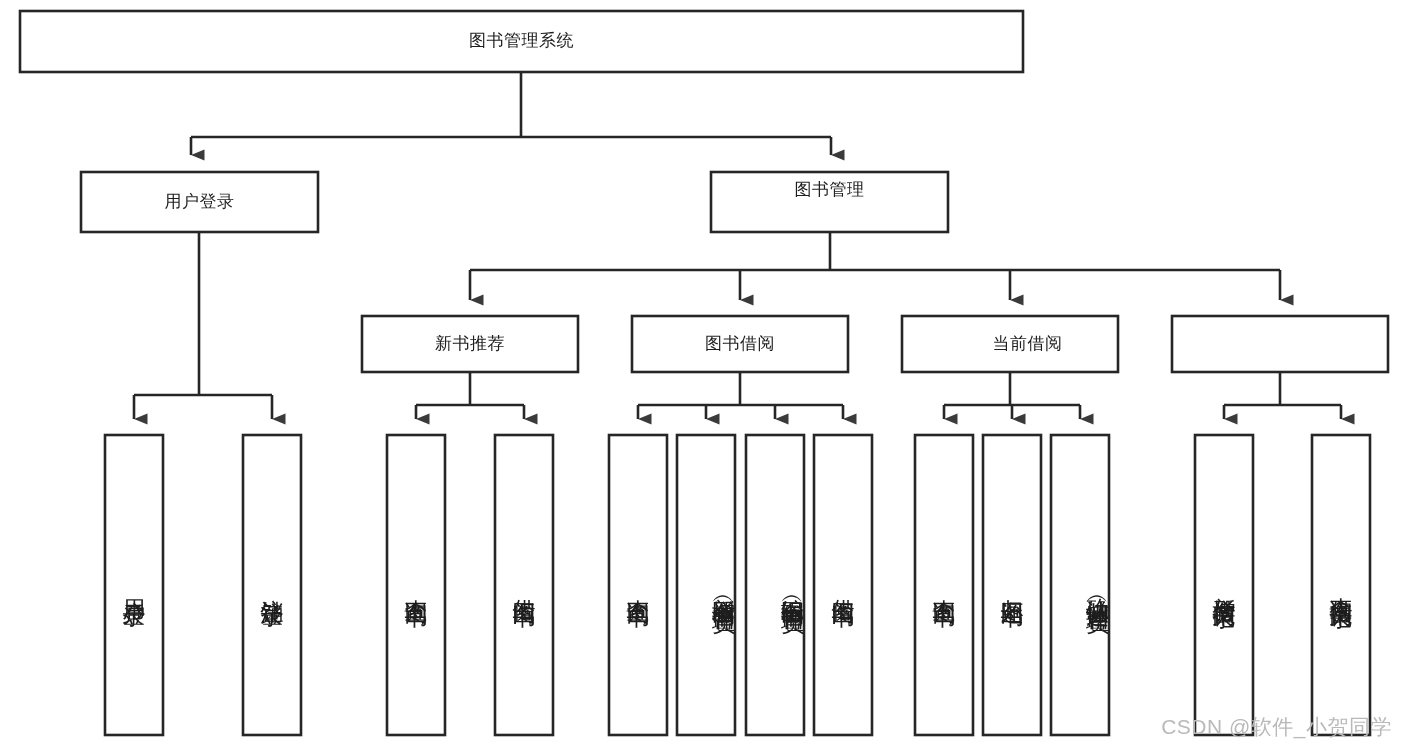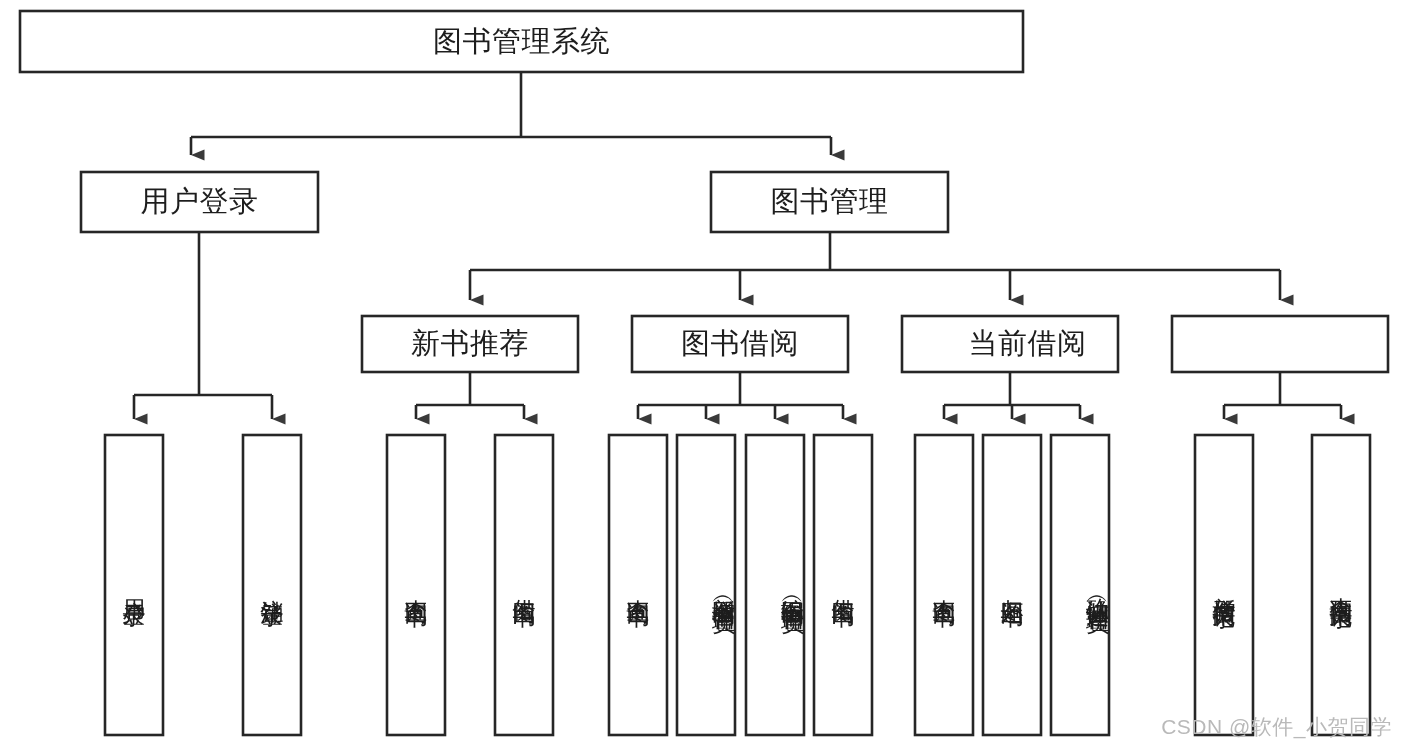--- a/index.html
+++ b/index.html
@@ -41,21 +41,21 @@
     fill: #3a3a3a;
     stroke: none;
   }
   .node-label {
     position: absolute;
     display: flex;
     align-items: center;
     justify-content: center;
     color: #1d1d1d;
     font-family: "Liberation Sans", "DejaVu Sans", sans-serif;
-    font-size: 29px;
+    font-size: 17px;
     line-height: 1.08;
     letter-spacing: 0.5px;
     white-space: nowrap;
     pointer-events: none;
     text-align: center;
   }
   .node-label.vertical {
     writing-mode: vertical-rl;
     text-orientation: upright;
     font-size: 23px;
@@ -164,21 +164,21 @@
     <rect class="node-box" x="983" y="435" width="58" height="300"></rect>
     <rect class="node-box" x="1051" y="435" width="58" height="300"></rect>
 
     <rect class="node-box" x="1195" y="435" width="58" height="300"></rect>
     <rect class="node-box" x="1312" y="435" width="58" height="300"></rect>
   </svg>
 
   <div class="node-label" style="left:20px; top:11px; width:1003px; height:61px;">图书管理系统</div>
 
   <div class="node-label" style="left:81px; top:172px; width:237px; height:60px;">用户登录</div>
-  <div class="node-label" style="left:711px; top:172px; width:237px; height:60px;">图书管理</div>
+  <div class="node-label" style="left:711px; top:160px; width:237px; height:60px;">图书管理</div>
 
   <div class="node-label" style="left:362px; top:316px; width:216px; height:56px;">新书推荐</div>
   <div class="node-label" style="left:632px; top:316px; width:216px; height:56px;">图书借阅</div>
   <div class="node-label" style="left:902px; top:316px; width:251px; height:56px;">当前借阅</div>
 
   <div class="node-label vertical" style="left:105px; top:435px; width:58px; height:300px;">用户登录</div>
   <div class="node-label vertical" style="left:243px; top:435px; width:58px; height:300px;">注销登录</div>
 
   <div class="node-label vertical" style="left:387px; top:435px; width:58px; height:300px;">查询图书</div>
   <div class="node-label vertical" style="left:495px; top:435px; width:58px; height:300px;">借阅图书</div>

